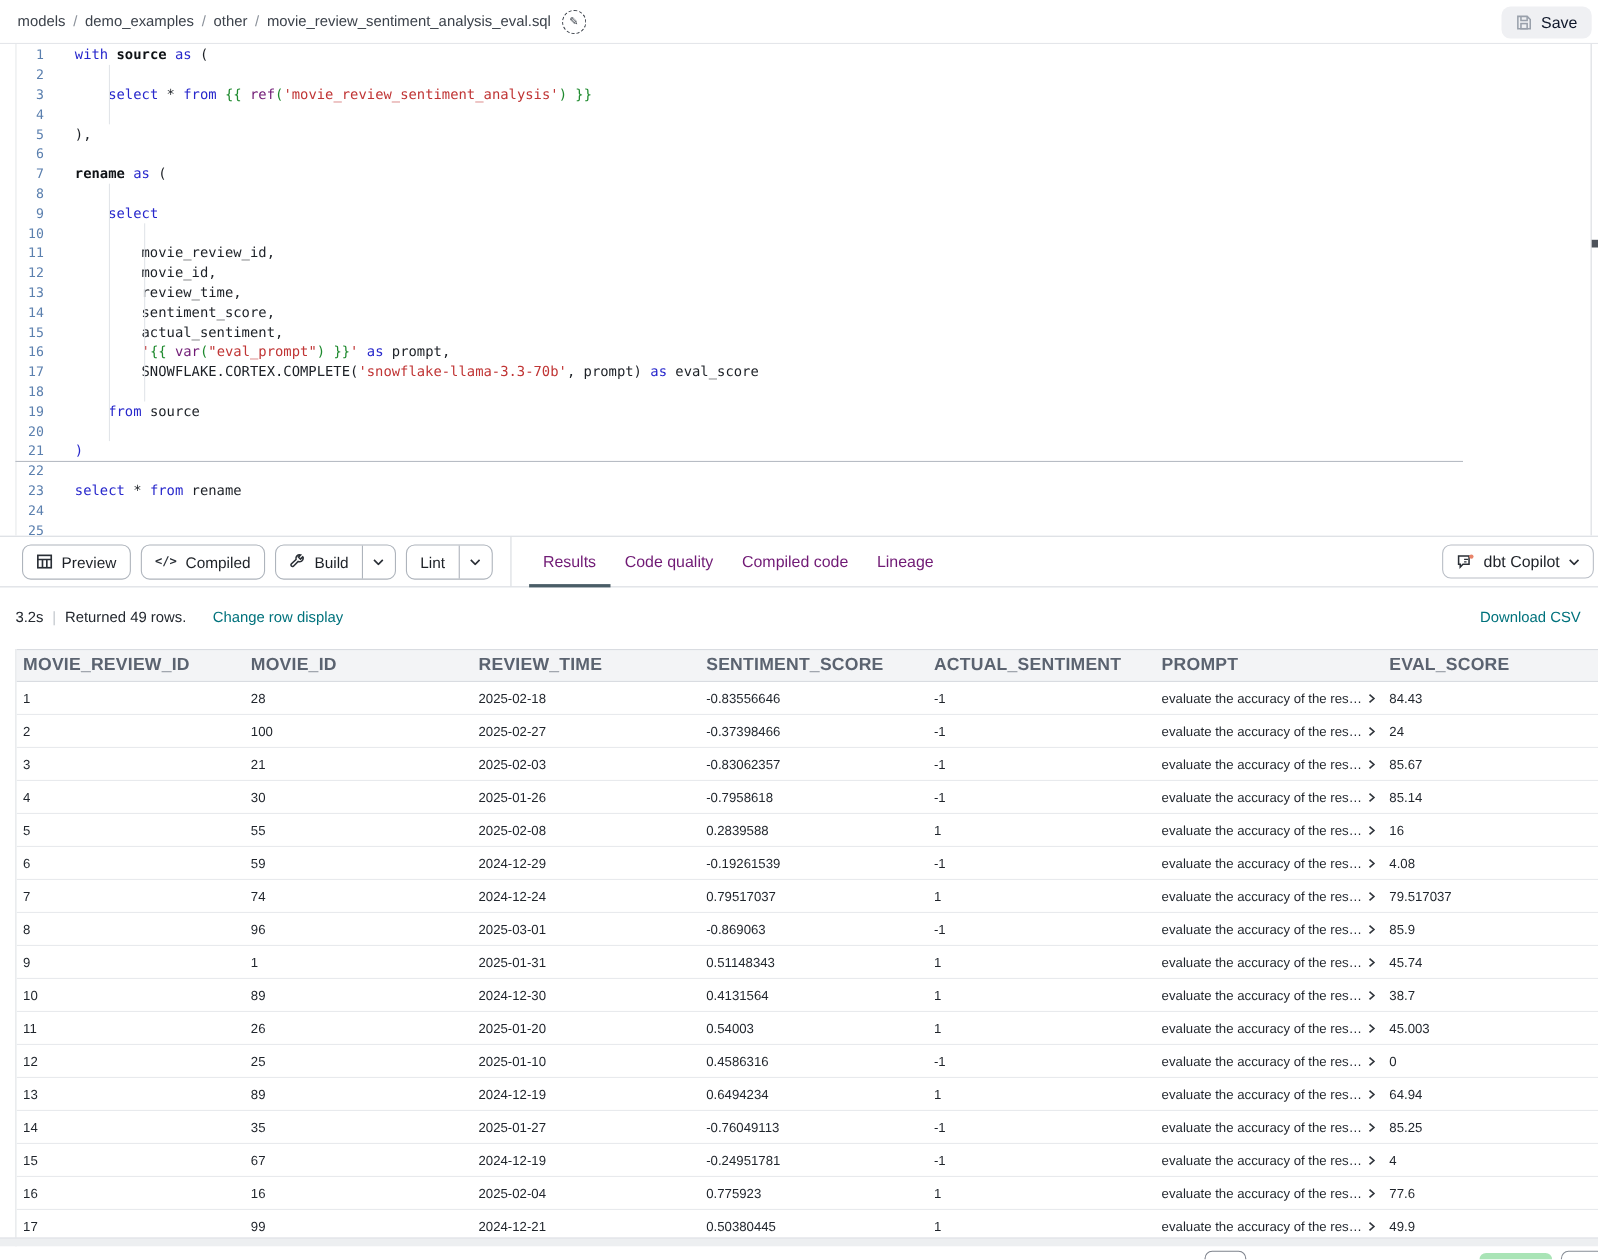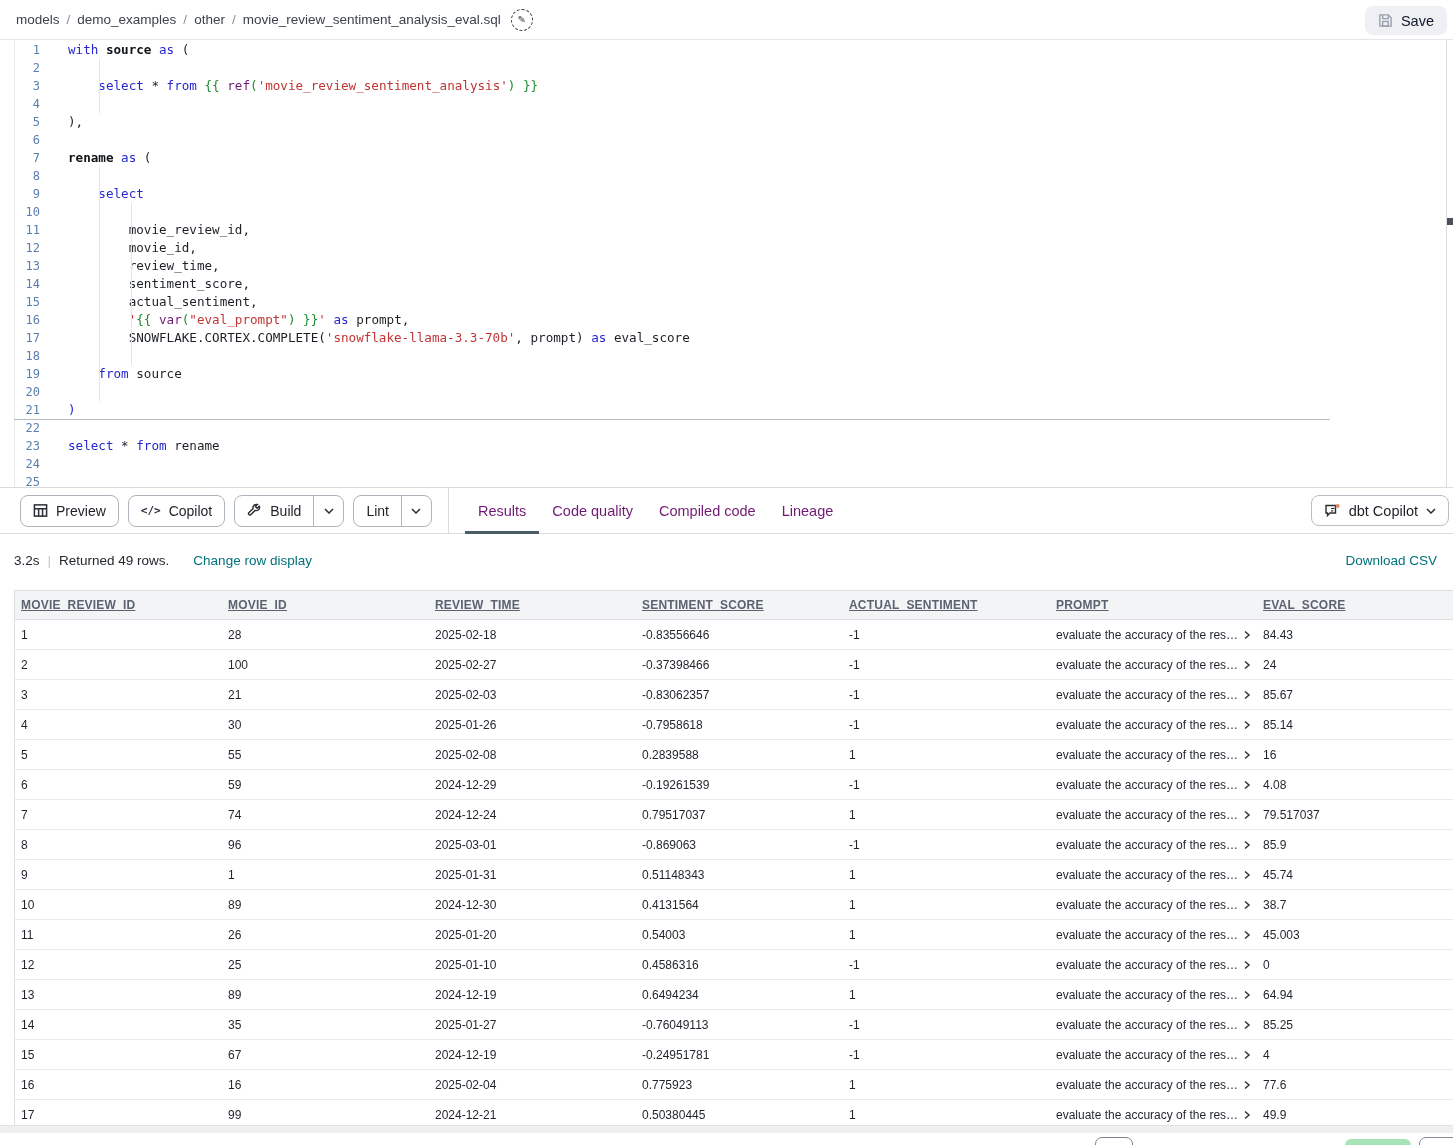--- a/index.html
+++ b/index.html
@@ -72,22 +72,22 @@
   #status-row { position:absolute; left:0; top:534px; width:100%; height:52px;
     display:flex; align-items:center; padding:0 14px; font-size:13.5px; color:#23282f; }
   #status-row .pipe { color:#c3c7cd; margin:0 8px; }
   .teal-link { color:#00727c; margin-left:24px; }
   #download-link { margin-left:auto; margin-right:2px; }
   
   #results-table { position:absolute; left:14px; top:590px; width:1439px; height:543px;
     border-left:1px solid #dcdfe3; overflow:hidden; }
   .tr, #results-header { display:flex; width:1449px; }
   #results-header { height:30px; background:#f3f4f6; border-top:1px solid #d9dce1; border-bottom:1px solid #d9dce1; }
-  .th { width:207px; flex:none; font-size:12px; font-weight:bold; color:#5b6370;
-    letter-spacing:.2px; display:flex; align-items:center; padding-left:6px;text-decoration:underline; }
+  .th { width:207px; flex:none; font-size:16px; font-weight:bold; color:#5b6370;
+    letter-spacing:.2px; display:flex; align-items:center; padding-left:6px; }
   .tr { height:30px; border-bottom:1px solid #e8eaed; background:#fff; }
   .td { width:207px; flex:none; font-size:12px; color:#1f242b; display:flex; align-items:center; padding-left:6px; }
   .td.prompt span { overflow:hidden; white-space:nowrap; }
   .pchev { margin-left:5px; flex:none; }
   
   #hscroll { position:absolute; left:0; top:1125px; width:100%; height:8px; background:#edeff1; border-top:1px solid #e0e2e6; }
   #cut-btn-1 { position:absolute; left:1095px; top:1137px; width:38px; height:16px; border:1.5px solid #7d828c; border-radius:7px; background:#fff; }
   #cut-btn-2 { position:absolute; left:1345px; top:1139px; width:66px; height:12px; border-radius:6px; background:#a9e4b6; }
   #cut-btn-3 { position:absolute; left:1419px; top:1137px; width:40px; height:16px; border:1.5px solid #878d96; border-radius:7px; background:#fff; }
 </style>
@@ -263,21 +263,21 @@
     <div id="action-buttons">
       <button class="btn">
         <svg class="icon-svg" width="15" height="15" viewBox="0 0 16 16" fill="none" stroke="#2a2f36" stroke-width="1.6">
           <rect x="1.5" y="2" width="13" height="12"></rect>
             <path d="M1.5 6h13M6 6v8M10.2 6v8"></path>
         </svg>
         <span>Preview</span>
       </button>
       <button class="btn">
         <span class="compile-glyph">&lt;/&gt;</span>
-        <span>Copilot</span>
+        <span>Compiled</span>
       </button>
       <div class="split-btn">
         <div class="main">
           <svg class="icon-svg" width="15" height="15" viewBox="0 0 16 16" fill="none" stroke="#2a2f36" stroke-width="1.5">
             <path d="M13.5 4.5a3.6 3.6 0 0 1-4.9 3.4L4 12.5a1.5 1.5 0 0 1-2.1-2.1L6.5 6A3.6 3.6 0 0 1 11 1.6L8.9 3.7l1.9 1.9 2.2-2.1c.3.3.5.6.5 1z"></path>
           </svg>
           <span>Build</span>
         </div>
         <div class="chev">
           <svg class="icon-svg" width="10" height="6" viewBox="0 0 10 6" fill="none" stroke="#2a2f36" stroke-width="1.5">

